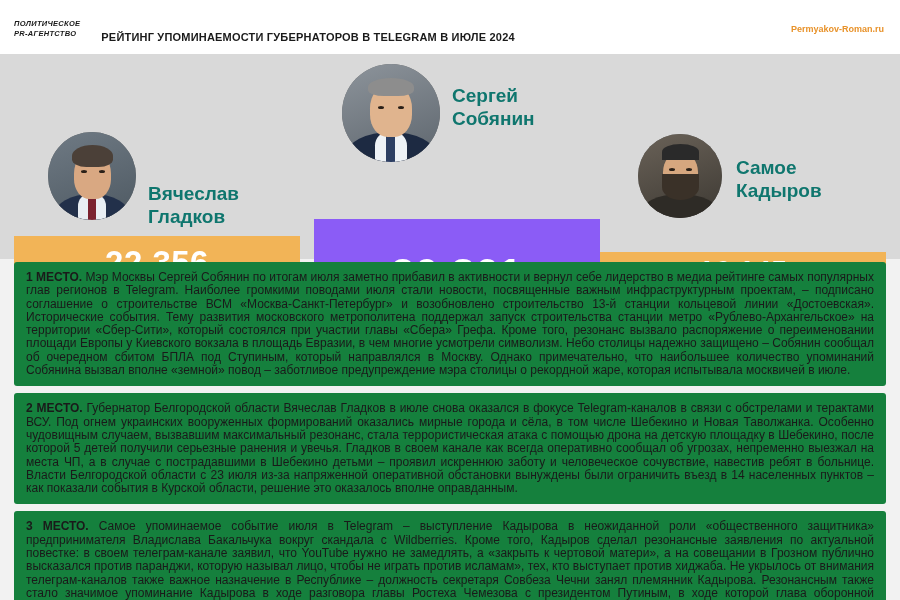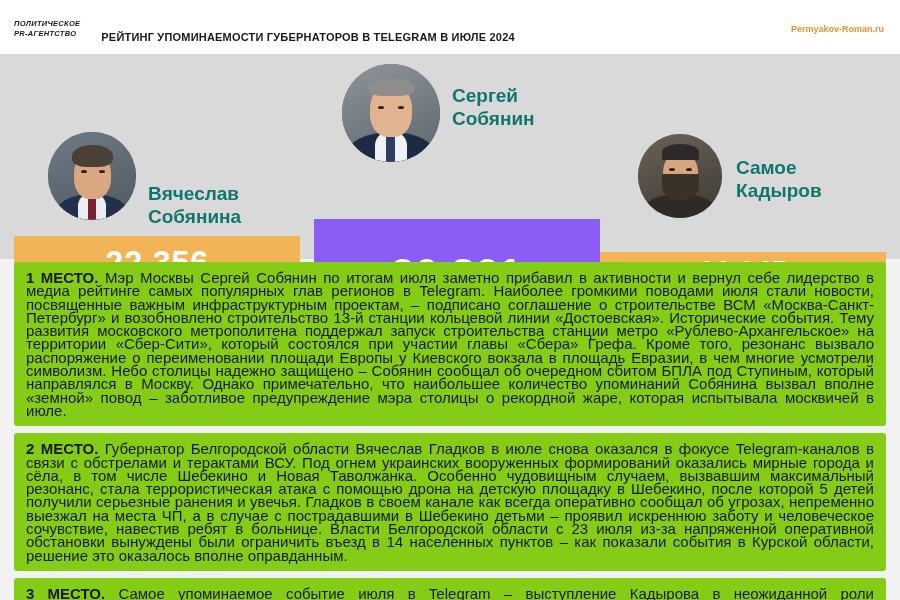--- a/index.html
+++ b/index.html
@@ -165,27 +165,27 @@
 
   
   .cards {
     position: absolute;
     left: 14px;
     right: 14px;
     top: 262px;
     bottom: 10px;
   }
   .card {
-    background: #84cc16;
+    background: #15803d;
     border-radius: 3px;
     padding: 9px 12px 9px 12px;
     box-sizing: border-box;
     margin-bottom: 7px;
     color: #1a1a1a;
-    font-size: 15px;
+    font-size: 12px;
     line-height: 13.3px;
     text-align: justify;
   }
   .card .place {
     font-weight: bold;
   }
 </style>
 </head>
 <body>
 
@@ -212,21 +212,21 @@
           <div class="shirt" style="left:30px;top:62px;width:28px;height:30px;background:#e9eef3;"></div>
           <div class="tie" style="left:40px;top:64px;width:8px;height:26px;background:#7b2330;"></div>
           <div class="head" style="left:26px;top:20px;width:37px;height:47px;background:#d9a882;"></div>
           <div class="hair" style="left:24px;top:13px;width:41px;height:22px;background:#4b4038;"></div>
           <div class="eye" style="left:33px;top:38px;"></div>
           <div class="eye" style="left:51px;top:38px;"></div>
         </div>
       </div>
       <div class="pod-name" style="left:148px;top:100px;width:150px;margin-top:28px;">
         <div>Вячеслав</div>
-        <div>Собянина</div>
+        <div>Гладков</div>
       </div>
       <div class="pod-bar bar-second" style="left:14px;top:182px;width:286px;height:53px;">
         <span>22 356</span>
       </div>
     </div>
 
     <div class="pod" style="left:300px;top:0;width:300px;height:205px;">
       <div class="pod-photo" style="left:42px;top:10px;width:98px;height:98px;">
         <div class="face">
           <div class="bg" style="background:linear-gradient(160deg,#8d949b 0%,#5d656d 100%);"></div>

